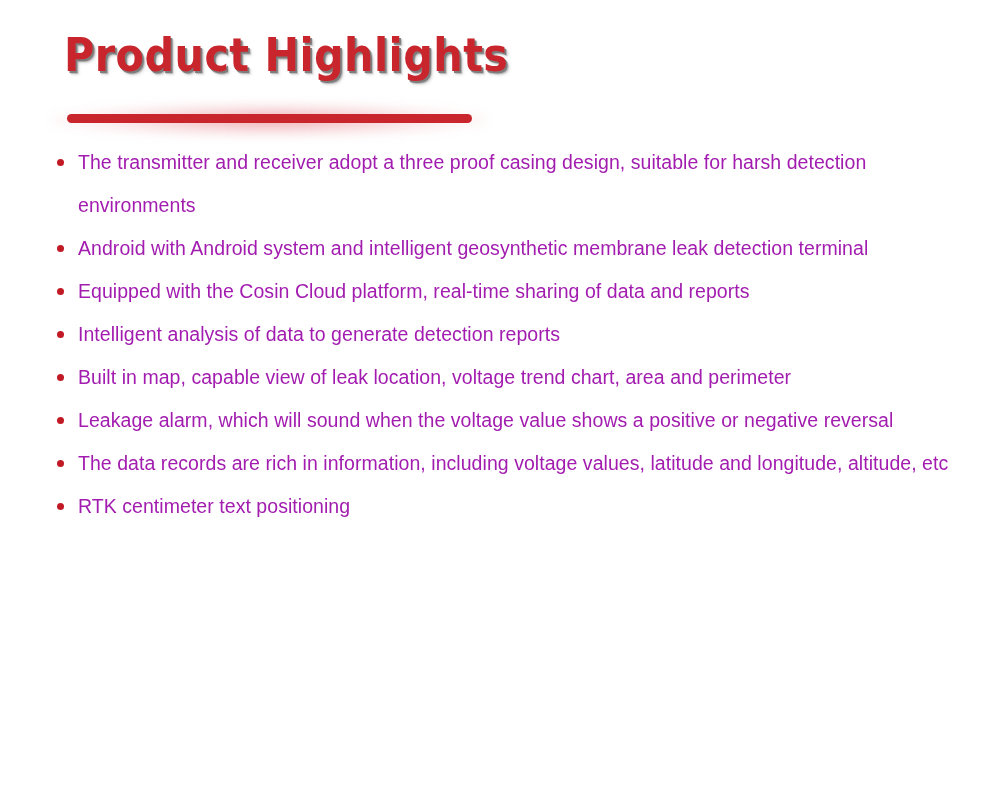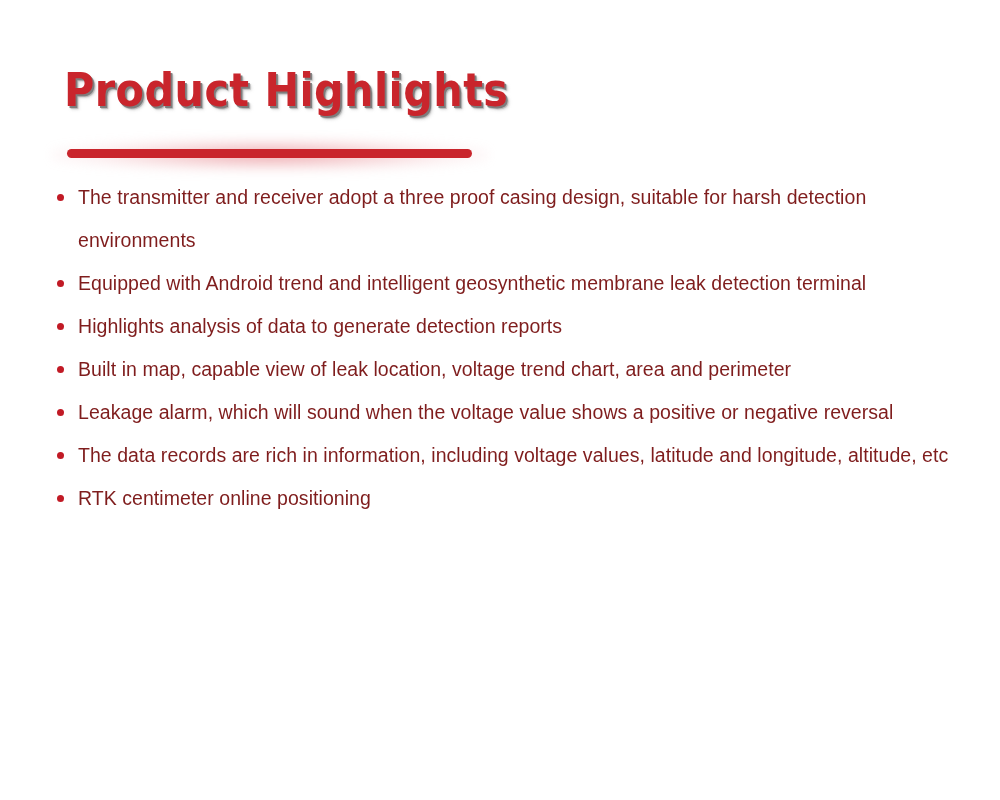--- a/index.html
+++ b/index.html
@@ -12,21 +12,20 @@
     background: #ffffff;
     font-family: "Liberation Sans", sans-serif;
     overflow: hidden;
   }
 
   .slide {
     position: relative;
     width: 1000px;
     height: 648px;
     background: #ffffff;
-    margin-top: 35px;
   }
 
   
   .title-block {
     position: absolute;
     left: 64px;
     top: 26px;
     width: 600px;
     height: 90px;
   }
@@ -87,21 +86,21 @@
     margin: 0;
     padding: 0;
   }
 
   .bullet-item {
     position: relative;
     padding-left: 22px;
     margin: 0 0 0 0;
     font-size: 19.5px;
     line-height: 43px;
-    color: #7f1d1d;
+    color: #a21caf;
     letter-spacing: 0.05px;
   }
 
   .bullet-marker {
     position: absolute;
     left: 1px;
     top: 18px;
     width: 7px;
     height: 7px;
     border-radius: 50%;
@@ -123,37 +122,41 @@
     <div class="title-rule"></div>
   </div>
 
   <ul class="bullets">
     <li class="bullet-item">
       <span class="bullet-marker"></span>
       <span class="bullet-text">The transmitter and receiver adopt a three proof casing design, suitable for harsh detection environments</span>
     </li>
     <li class="bullet-item">
       <span class="bullet-marker"></span>
-      <span class="bullet-text">Equipped with Android trend and intelligent geosynthetic membrane leak detection terminal</span>
+      <span class="bullet-text">Android with Android system and intelligent geosynthetic membrane leak detection terminal</span>
     </li>
     <li class="bullet-item">
       <span class="bullet-marker"></span>
-      <span class="bullet-text">Highlights analysis of data to generate detection reports</span>
+      <span class="bullet-text">Equipped with the Cosin Cloud platform, real-time sharing of data and reports</span>
+    </li>
+    <li class="bullet-item">
+      <span class="bullet-marker"></span>
+      <span class="bullet-text">Intelligent analysis of data to generate detection reports</span>
     </li>
     <li class="bullet-item">
       <span class="bullet-marker"></span>
       <span class="bullet-text">Built in map, capable view of leak location, voltage trend chart, area and perimeter</span>
     </li>
     <li class="bullet-item">
       <span class="bullet-marker"></span>
       <span class="bullet-text">Leakage alarm, which will sound when the voltage value shows a positive or negative reversal</span>
     </li>
     <li class="bullet-item">
       <span class="bullet-marker"></span>
       <span class="bullet-text">The data records are rich in information, including voltage values, latitude and longitude, altitude, etc</span>
     </li>
     <li class="bullet-item">
       <span class="bullet-marker"></span>
-      <span class="bullet-text">RTK centimeter online positioning</span>
+      <span class="bullet-text">RTK centimeter text positioning</span>
     </li>
   </ul>
 
 </div>
 
 </body></html>

